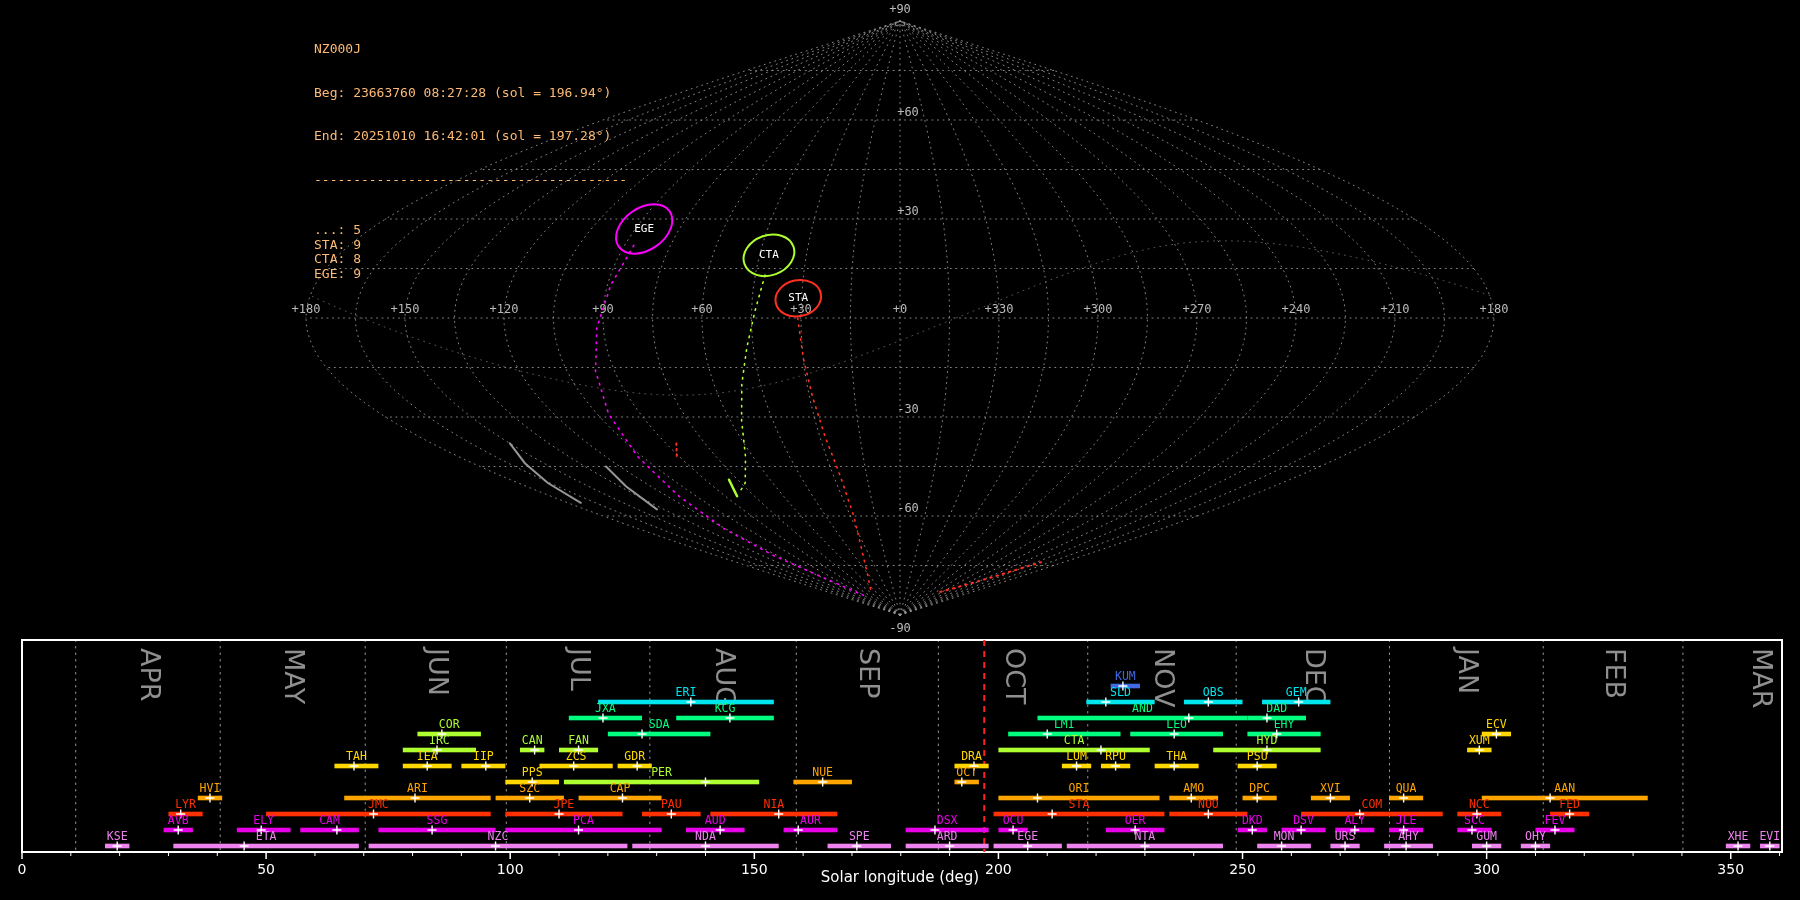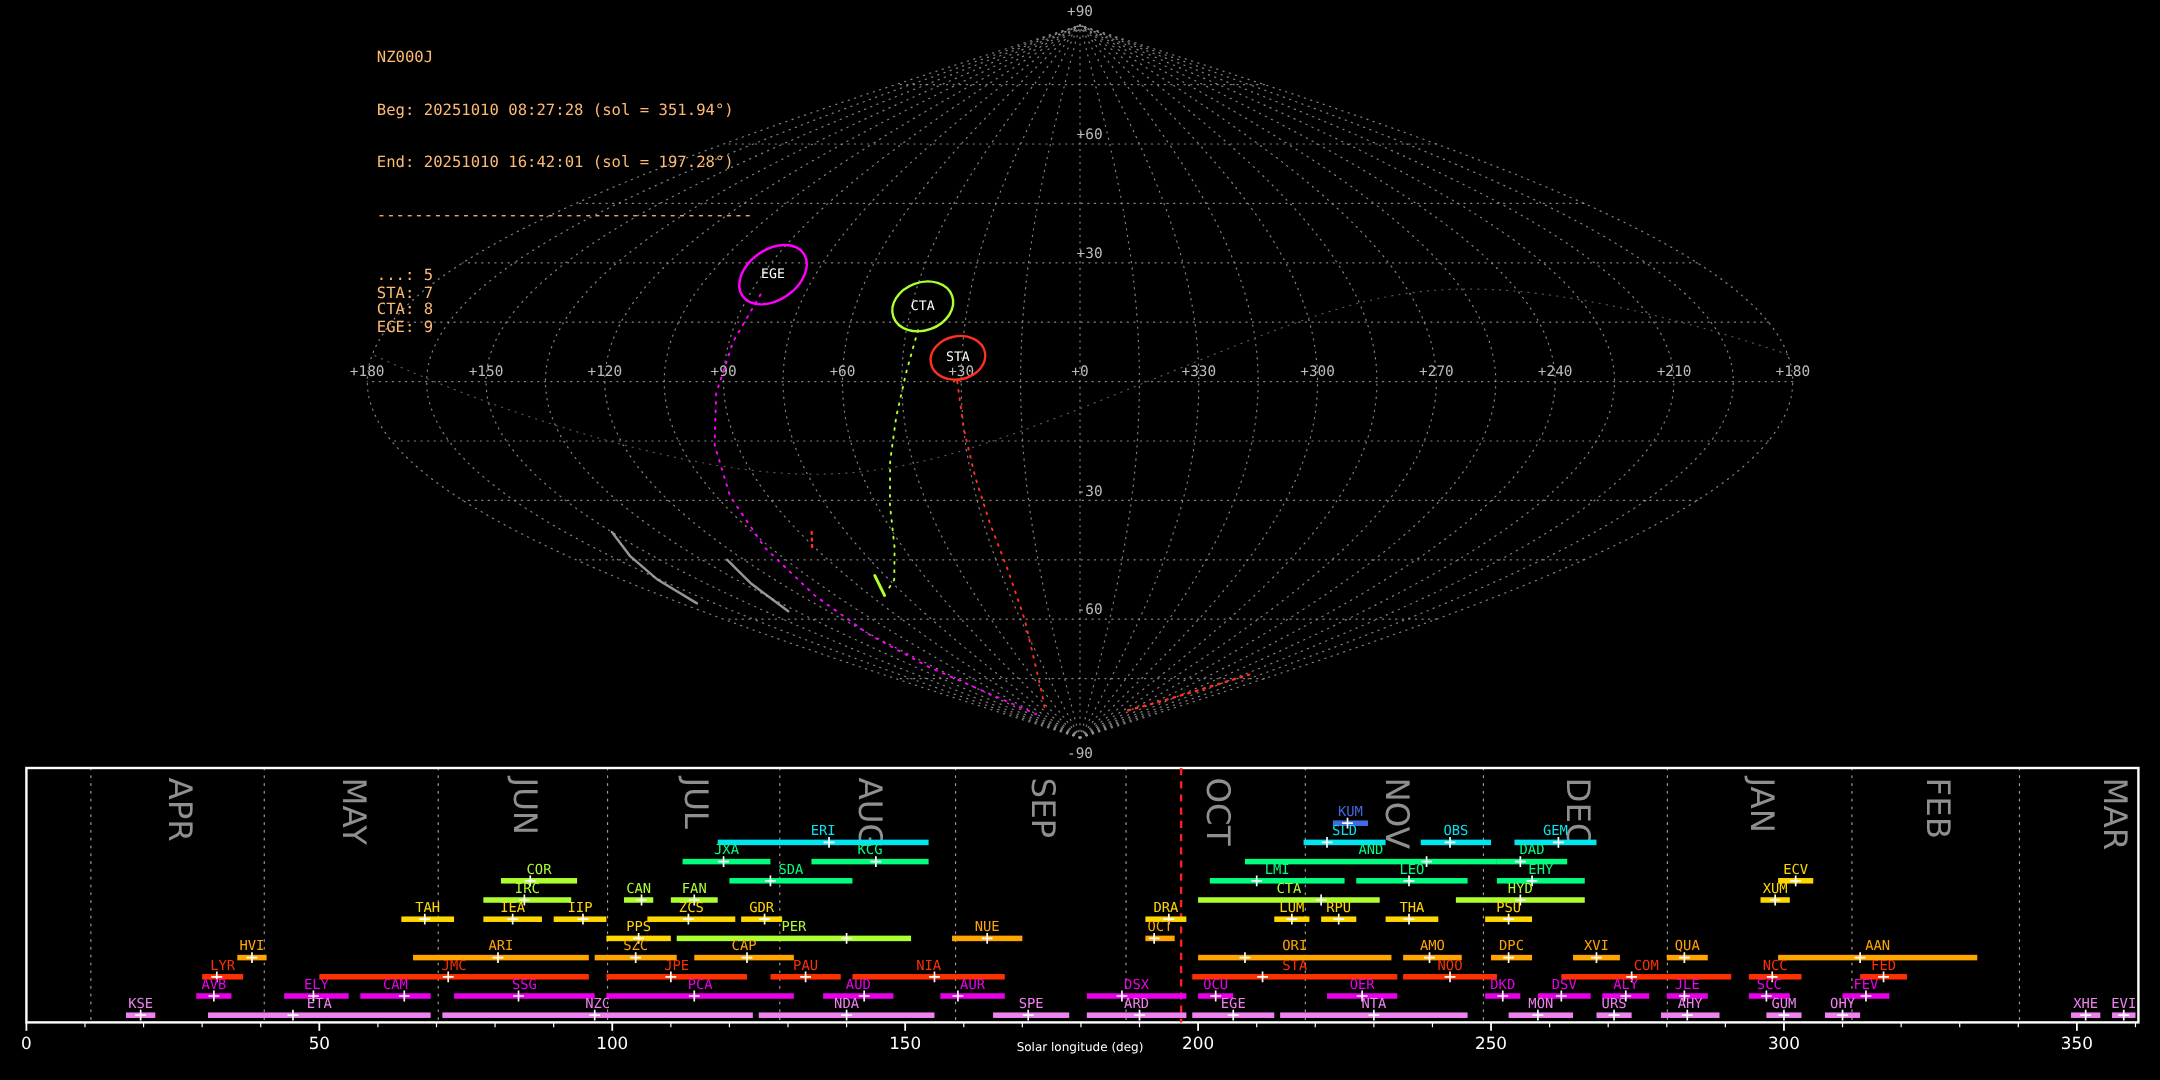--- a/index.html
+++ b/index.html
@@ -4,21 +4,21 @@
 <style>
   html,body{margin:0;padding:0;background:#000;}
   body{width:1800px;height:900px;overflow:hidden;}
   #stage{position:relative;width:1800px;height:900px;background:#000;
          font-family:"DejaVu Sans Mono",monospace;}
   svg{position:absolute;left:0;top:0;}
   #info{position:absolute;left:314px;top:13px;color:#fdba74;font-size:13px;
         line-height:14.5px;white-space:pre;}
   #counts{margin-top:7px;}
   .xlabel{position:absolute;left:0;top:868px;width:1800px;text-align:center;
-          color:#fff;font-size:10px;font-family:"DejaVu Sans",sans-serif;}
+          color:#fff;font-size:15px;font-family:"DejaVu Sans",sans-serif;}
 </style>
 </head>
 <body>
 
 <div id="stage">
   <svg id="skymap" width="1800" height="900">
       <path d="M1053.7,565.5L1051.2,565.5L1048.6,565.5L1046.1,565.5L1043.5,565.5L1040.9,565.5L1038.4,565.5L1035.8,565.5L1033.2,565.5L1030.7,565.5L1028.1,565.5L1025.6,565.5L1023.0,565.5L1020.4,565.5L1017.9,565.5L1015.3,565.5L1012.7,565.5L1010.2,565.5L1007.6,565.5L1005.1,565.5L1002.5,565.5L999.9,565.5L997.4,565.5L994.8,565.5L992.2,565.5L989.7,565.5L987.1,565.5L984.6,565.5L982.0,565.5L979.4,565.5L976.9,565.5L974.3,565.5L971.7,565.5L969.2,565.5L966.6,565.5L964.1,565.5L961.5,565.5L958.9,565.5L956.4,565.5L953.8,565.5L951.2,565.5L948.7,565.5L946.1,565.5L943.6,565.5L941.0,565.5L938.4,565.5L935.9,565.5L933.3,565.5L930.7,565.5L928.2,565.5L925.6,565.5L923.1,565.5L920.5,565.5L917.9,565.5L915.4,565.5L912.8,565.5L910.2,565.5L907.7,565.5L905.1,565.5L902.6,565.5L900.0,565.5L897.4,565.5L894.9,565.5L892.3,565.5L889.8,565.5L887.2,565.5L884.6,565.5L882.1,565.5L879.5,565.5L876.9,565.5L874.4,565.5L871.8,565.5L869.3,565.5L866.7,565.5L864.1,565.5L861.6,565.5L859.0,565.5L856.4,565.5L853.9,565.5L851.3,565.5L848.8,565.5L846.2,565.5L843.6,565.5L841.1,565.5L838.5,565.5L835.9,565.5L833.4,565.5L830.8,565.5L828.3,565.5L825.7,565.5L823.1,565.5L820.6,565.5L818.0,565.5L815.4,565.5L812.9,565.5L810.3,565.5L807.8,565.5L805.2,565.5L802.6,565.5L800.1,565.5L797.5,565.5L794.9,565.5L792.4,565.5L789.8,565.5L787.3,565.5L784.7,565.5L782.1,565.5L779.6,565.5L777.0,565.5L774.4,565.5L771.9,565.5L769.3,565.5L766.8,565.5L764.2,565.5L761.6,565.5L759.1,565.5L756.5,565.5L753.9,565.5L751.4,565.5L748.8,565.5L746.3,565.5" fill="none" stroke-linecap="round" stroke="#9a9a9a" stroke-width="1" stroke-dasharray="1 4.5" opacity="0.85"></path>
       <path d="M1197.0,516.0L1192.0,516.0L1187.1,516.0L1182.2,516.0L1177.2,516.0L1172.3,516.0L1167.3,516.0L1162.3,516.0L1157.4,516.0L1152.5,516.0L1147.5,516.0L1142.5,516.0L1137.6,516.0L1132.7,516.0L1127.7,516.0L1122.8,516.0L1117.8,516.0L1112.8,516.0L1107.9,516.0L1103.0,516.0L1098.0,516.0L1093.0,516.0L1088.1,516.0L1083.2,516.0L1078.2,516.0L1073.3,516.0L1068.3,516.0L1063.4,516.0L1058.4,516.0L1053.5,516.0L1048.5,516.0L1043.5,516.0L1038.6,516.0L1033.7,516.0L1028.7,516.0L1023.8,516.0L1018.8,516.0L1013.9,516.0L1008.9,516.0L1004.0,516.0L999.0,516.0L994.0,516.0L989.1,516.0L984.1,516.0L979.2,516.0L974.3,516.0L969.3,516.0L964.4,516.0L959.4,516.0L954.5,516.0L949.5,516.0L944.5,516.0L939.6,516.0L934.6,516.0L929.7,516.0L924.8,516.0L919.8,516.0L914.9,516.0L909.9,516.0L905.0,516.0L900.0,516.0L895.0,516.0L890.1,516.0L885.1,516.0L880.2,516.0L875.3,516.0L870.3,516.0L865.4,516.0L860.4,516.0L855.5,516.0L850.5,516.0L845.5,516.0L840.6,516.0L835.6,516.0L830.7,516.0L825.8,516.0L820.8,516.0L815.9,516.0L810.9,516.0L806.0,516.0L801.0,516.0L796.0,516.0L791.1,516.0L786.1,516.0L781.2,516.0L776.3,516.0L771.3,516.0L766.4,516.0L761.4,516.0L756.5,516.0L751.5,516.0L746.5,516.0L741.6,516.0L736.6,516.0L731.7,516.0L726.8,516.0L721.8,516.0L716.8,516.0L711.9,516.0L706.9,516.0L702.0,516.0L697.0,516.0L692.1,516.0L687.1,516.0L682.2,516.0L677.3,516.0L672.3,516.0L667.3,516.0L662.4,516.0L657.4,516.0L652.5,516.0L647.5,516.0L642.6,516.0L637.6,516.0L632.7,516.0L627.8,516.0L622.8,516.0L617.8,516.0L612.9,516.0L608.0,516.0L603.0,516.0" fill="none" stroke-linecap="round" stroke="#9a9a9a" stroke-width="1" stroke-dasharray="1 4.5" opacity="0.85"></path>
       <path d="M1320.0,466.5L1313.0,466.5L1306.0,466.5L1299.0,466.5L1292.0,466.5L1285.0,466.5L1278.0,466.5L1271.0,466.5L1264.0,466.5L1257.0,466.5L1250.0,466.5L1243.0,466.5L1236.0,466.5L1229.0,466.5L1222.0,466.5L1215.0,466.5L1208.0,466.5L1201.0,466.5L1194.0,466.5L1187.0,466.5L1180.0,466.5L1173.0,466.5L1166.0,466.5L1159.0,466.5L1152.0,466.5L1145.0,466.5L1138.0,466.5L1131.0,466.5L1124.0,466.5L1117.0,466.5L1110.0,466.5L1103.0,466.5L1096.0,466.5L1089.0,466.5L1082.0,466.5L1075.0,466.5L1068.0,466.5L1061.0,466.5L1054.0,466.5L1047.0,466.5L1040.0,466.5L1033.0,466.5L1026.0,466.5L1019.0,466.5L1012.0,466.5L1005.0,466.5L998.0,466.5L991.0,466.5L984.0,466.5L977.0,466.5L970.0,466.5L963.0,466.5L956.0,466.5L949.0,466.5L942.0,466.5L935.0,466.5L928.0,466.5L921.0,466.5L914.0,466.5L907.0,466.5L900.0,466.5L893.0,466.5L886.0,466.5L879.0,466.5L872.0,466.5L865.0,466.5L858.0,466.5L851.0,466.5L844.0,466.5L837.0,466.5L830.0,466.5L823.0,466.5L816.0,466.5L809.0,466.5L802.0,466.5L795.0,466.5L788.0,466.5L781.0,466.5L774.0,466.5L767.0,466.5L760.0,466.5L753.0,466.5L746.0,466.5L739.0,466.5L732.0,466.5L725.0,466.5L718.0,466.5L711.0,466.5L704.0,466.5L697.0,466.5L690.0,466.5L683.0,466.5L676.0,466.5L669.0,466.5L662.0,466.5L655.0,466.5L648.0,466.5L641.0,466.5L634.0,466.5L627.0,466.5L620.0,466.5L613.0,466.5L606.0,466.5L599.0,466.5L592.0,466.5L585.0,466.5L578.0,466.5L571.0,466.5L564.0,466.5L557.0,466.5L550.0,466.5L543.0,466.5L536.0,466.5L529.0,466.5L522.0,466.5L515.0,466.5L508.0,466.5L501.0,466.5L494.0,466.5L487.0,466.5L480.0,466.5" fill="none" stroke-linecap="round" stroke="#9a9a9a" stroke-width="1" stroke-dasharray="1 4.5" opacity="0.85"></path>
       <path d="M1414.4,417.0L1405.8,417.0L1397.3,417.0L1388.7,417.0L1380.1,417.0L1371.6,417.0L1363.0,417.0L1354.4,417.0L1345.8,417.0L1337.3,417.0L1328.7,417.0L1320.1,417.0L1311.5,417.0L1303.0,417.0L1294.4,417.0L1285.8,417.0L1277.2,417.0L1268.7,417.0L1260.1,417.0L1251.5,417.0L1242.9,417.0L1234.4,417.0L1225.8,417.0L1217.2,417.0L1208.7,417.0L1200.1,417.0L1191.5,417.0L1182.9,417.0L1174.4,417.0L1165.8,417.0L1157.2,417.0L1148.6,417.0L1140.1,417.0L1131.5,417.0L1122.9,417.0L1114.3,417.0L1105.8,417.0L1097.2,417.0L1088.6,417.0L1080.0,417.0L1071.5,417.0L1062.9,417.0L1054.3,417.0L1045.8,417.0L1037.2,417.0L1028.6,417.0L1020.0,417.0L1011.5,417.0L1002.9,417.0L994.3,417.0L985.7,417.0L977.2,417.0L968.6,417.0L960.0,417.0L951.4,417.0L942.9,417.0L934.3,417.0L925.7,417.0L917.1,417.0L908.6,417.0L900.0,417.0L891.4,417.0L882.9,417.0L874.3,417.0L865.7,417.0L857.1,417.0L848.6,417.0L840.0,417.0L831.4,417.0L822.8,417.0L814.3,417.0L805.7,417.0L797.1,417.0L788.5,417.0L780.0,417.0L771.4,417.0L762.8,417.0L754.2,417.0L745.7,417.0L737.1,417.0L728.5,417.0L720.0,417.0L711.4,417.0L702.8,417.0L694.2,417.0L685.7,417.0L677.1,417.0L668.5,417.0L659.9,417.0L651.4,417.0L642.8,417.0L634.2,417.0L625.6,417.0L617.1,417.0L608.5,417.0L599.9,417.0L591.3,417.0L582.8,417.0L574.2,417.0L565.6,417.0L557.1,417.0L548.5,417.0L539.9,417.0L531.3,417.0L522.8,417.0L514.2,417.0L505.6,417.0L497.0,417.0L488.5,417.0L479.9,417.0L471.3,417.0L462.7,417.0L454.2,417.0L445.6,417.0L437.0,417.0L428.4,417.0L419.9,417.0L411.3,417.0L402.7,417.0L394.2,417.0L385.6,417.0" fill="none" stroke-linecap="round" stroke="#9a9a9a" stroke-width="1" stroke-dasharray="1 4.5" opacity="0.85"></path>
@@ -415,19 +415,19 @@
       <path d="M1530.9535367545077,846H1539.9535367545077M1535.4535367545077,841.5V850.5" stroke="#fff" stroke-width="1.4" fill="none"></path>
       <rect x="1725.8557558945909" y="843.7" width="24.41054091539536" height="4.6" fill="#ee82ee"></rect>
       <text x="1738.0610263522885" y="840" fill="#ee82ee" font-size="11.5" text-anchor="middle" font-family="&quot;DejaVu Sans Mono&quot;, monospace">XHE</text>
       <path d="M1733.5610263522885,846H1742.5610263522885M1738.0610263522885,841.5V850.5" stroke="#fff" stroke-width="1.4" fill="none"></path>
       <rect x="1760.0305131761443" y="843.7" width="19.528432732316105" height="4.6" fill="#ee82ee"></rect>
       <text x="1769.7947295423023" y="840" fill="#ee82ee" font-size="11.5" text-anchor="middle" font-family="&quot;DejaVu Sans Mono&quot;, monospace">EVI</text>
       <path d="M1765.2947295423023,846H1774.2947295423023M1769.7947295423023,841.5V850.5" stroke="#fff" stroke-width="1.4" fill="none"></path>
     </svg>
   <div id="info">
     <div>NZ000J</div>
-    <div>Beg: 20251010 08:27:28 (sol = 351.94°)</div>
+    <div>Beg: 23663760 08:27:28 (sol = 196.94°)</div>
     <div>End: 20251010 16:42:01 (sol = 197.28°)</div>
     <div>----------------------------------------</div>
-    <div id="counts"><div>...: 5</div><div>STA: 7</div><div>CTA: 8</div><div>EGE: 9</div></div>
+    <div id="counts"><div>...: 5</div><div>STA: 9</div><div>CTA: 8</div><div>EGE: 9</div></div>
   </div>
   <div class="xlabel">Solar longitude (deg)</div>
 </div>
 
 </body></html>

